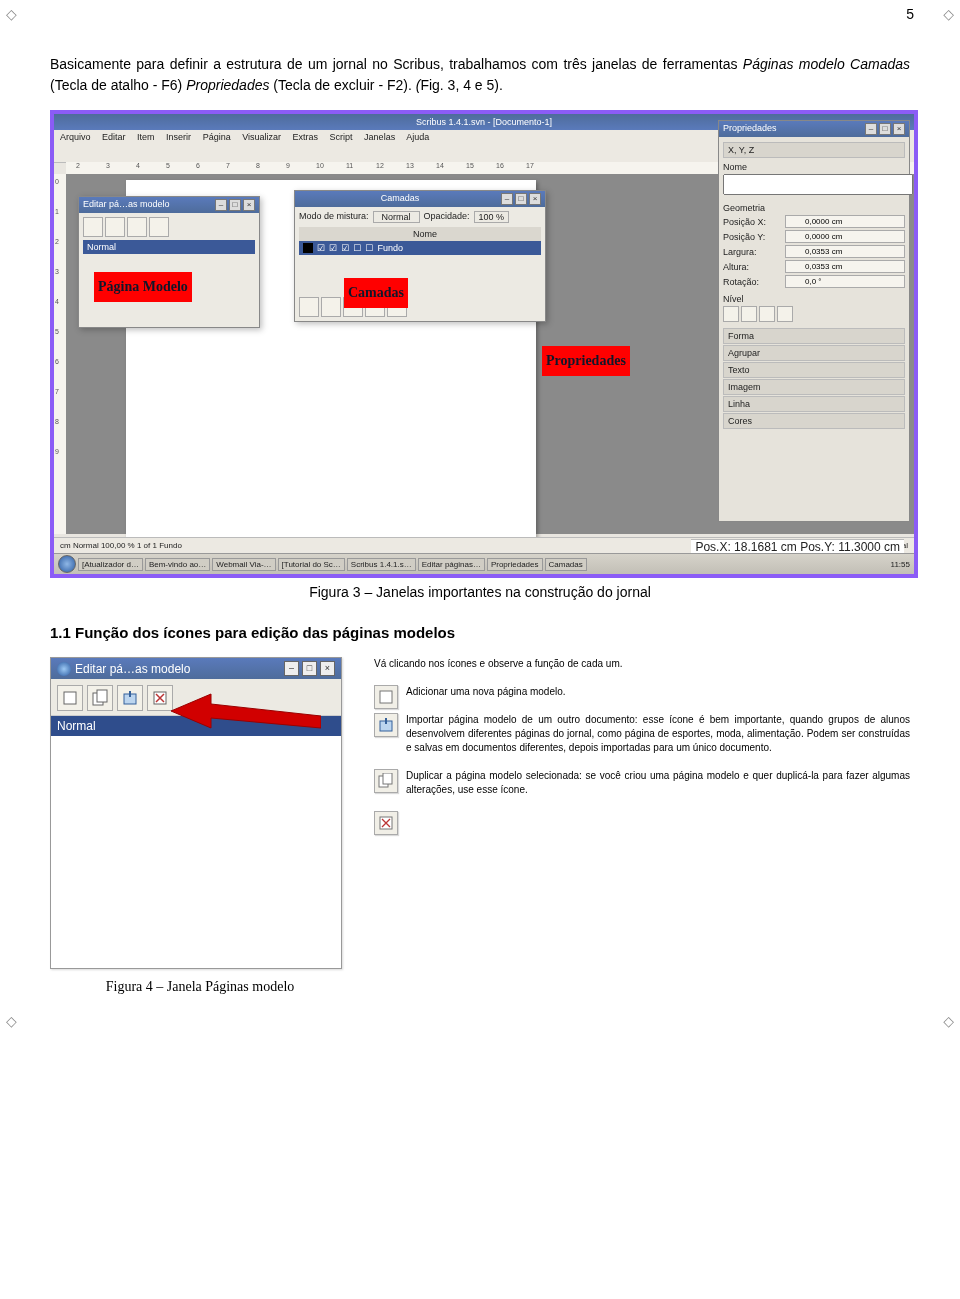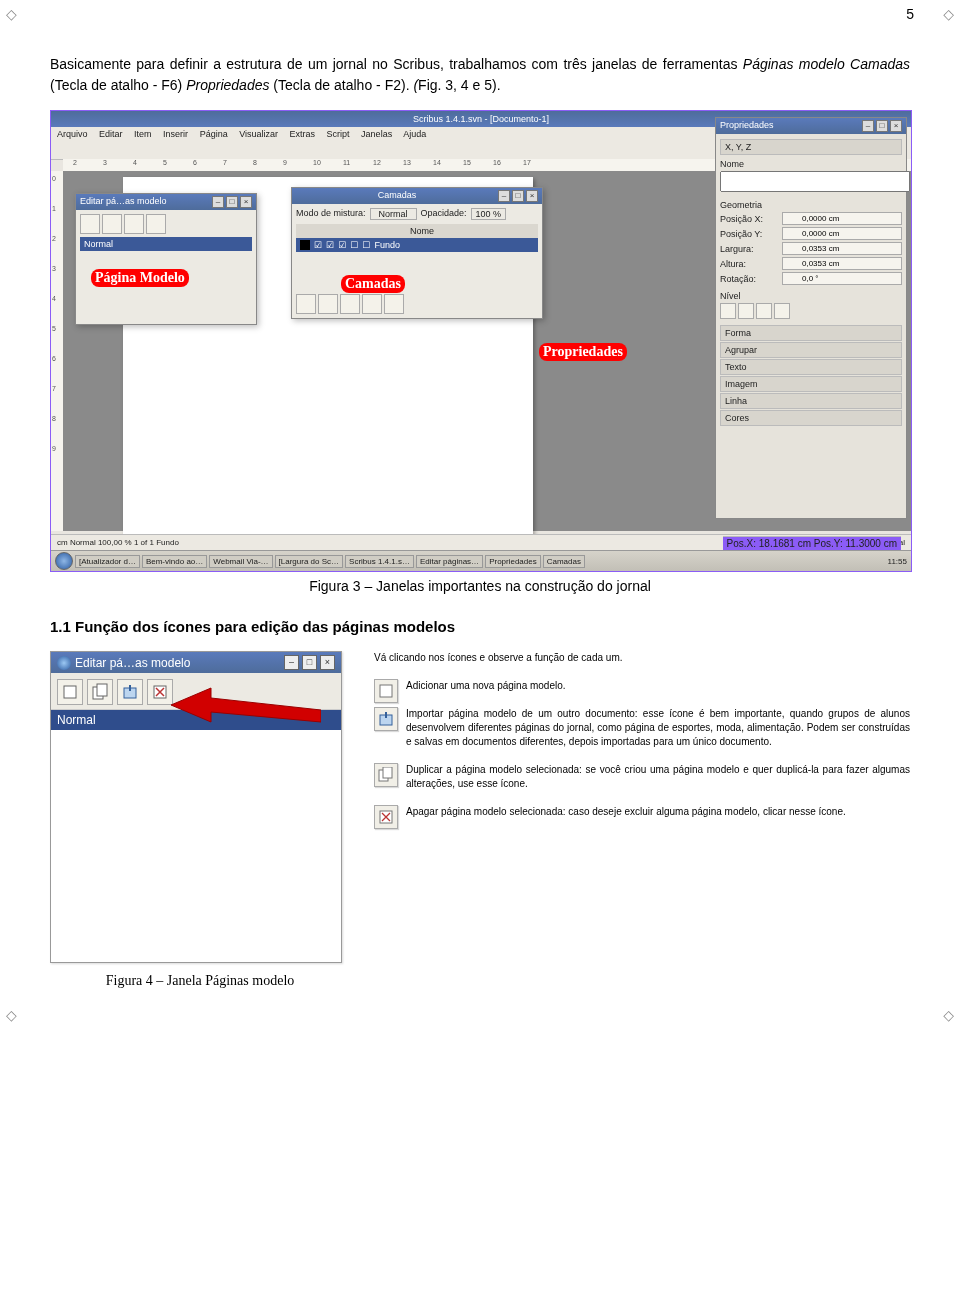--- a/index.html
+++ b/index.html
@@ -13,21 +13,21 @@
     position: relative;
   }
   .page-num { position:absolute; top:6px; right:46px; font-size:14px; }
   .deco { position:absolute; font-size:14px; color:#888; }
   .deco.tl { top:6px; left:6px; } .deco.tr { top:6px; right:6px; }
   .deco.bl { bottom:6px; left:6px; } .deco.br { bottom:6px; right:6px; }
   .intro { line-height:1.5; text-align:justify; }
   .intro i { font-style: italic; }
   .screenshot1 {
     margin-top:14px; width:100%; height:460px;
-    background:#e9e6e0; border:1px solid #8b5cf6; position:relative;
+    background:#e9e6e0; border:4px solid #8b5cf6; position:relative;
     font-size:9px; color:#222;
   }
   .titlebar { position:absolute; top:0; left:0; right:0; height:16px;
     background:linear-gradient(#4e6c9b,#5a7abb); color:#fff; font-size:9px;
     line-height:16px; text-align:center; }
   .menubar { position:absolute; top:16px; left:0; right:0; height:14px;
     background:#ece9e2; border-bottom:1px solid #bbb; padding-left:6px; font-size:9px;
     line-height:14px; }
   .menubar span { margin-right:9px; }
   .toolbar { position:absolute; top:30px; left:0; right:0; height:18px;
@@ -45,22 +45,22 @@
   .win { position:absolute; background:#eceae3; border:1px solid #888;
     box-shadow:2px 2px 6px rgba(0,0,0,.25); }
   .win-title { background:linear-gradient(#5a7abb,#4e6c9b); color:#fff;
     font-size:9px; padding:2px 4px; display:flex; justify-content:space-between; }
   .win-title .x { width:10px; height:10px; background:#ddd; color:#333;
     text-align:center; line-height:10px; font-size:8px; border:1px solid #777; }
   .win-body { padding:4px; }
   .tb-row { display:flex; gap:2px; margin-bottom:3px; }
   .tb-btn { width:18px; height:18px; background:#f4f2ea; border:1px solid #aaa; }
   .sel-item { background:#3b5998; color:#fff; padding:2px 4px; font-size:9px; }
-  .redlabel { position:absolute; background:#f00; color:#ffffff; font-weight:bold;
-    font-family:"Times New Roman",serif; font-size:14px; padding:1px 4px;border-radius:8px; }
+  .redlabel { position:absolute; background:#f00; color:#0f172a; font-weight:bold;
+    font-family:"Times New Roman",serif; font-size:14px; padding:7px 4px; }
   .prop-win { position:absolute; right:4px; top:6px; width:190px; height:400px;
     background:#e6e3db; border:1px solid #888; }
   .prop-body { padding:4px; font-size:9px; }
   .prop-row { display:flex; justify-content:space-between; margin:2px 0; align-items:center; }
   .prop-row input { width:80px; font-size:8px; background:#f6f4ee; border:1px solid #aaa; padding:1px 19px; }
   .sect { background:#d8d5cd; margin:1px 0; padding:2px 4px; font-size:9px; border:1px solid #bbb; }
   .statusbar { position:absolute; bottom:20px; left:0; right:0; height:16px;
     background:#ece9e2; border-top:1px solid #bbb; font-size:8px; line-height:16px;
     padding:0 6px; display:flex; justify-content:space-between; }
   .taskbar { position:absolute; bottom:0; left:0; right:0; height:20px;
@@ -102,21 +102,21 @@
 <body>
 
 <span class="deco tl">◇</span>
 <span class="deco tr">◇</span>
 <span class="deco bl">◇</span>
 <span class="deco br">◇</span>
 
 <div class="page-num">5</div>
 
 <p class="intro">
-  <span>Basicamente para definir a estrutura de um jornal no Scribus, trabalhamos com três janelas de ferramentas </span><i>Páginas modelo</i><span> </span><i>Camadas</i><span> (Tecla de atalho - F6) </span><i>Propriedades</i><span> (Tecla de atalho - F2). </span><i>(</i><span>Fig. 3, 4 e 5).</span>
+  <span>Basicamente para definir a estrutura de um jornal no Scribus, trabalhamos com três janelas de ferramentas </span><i>Páginas modelo</i><span> </span><i>Camadas</i><span> (Tecla de atalho - F6) </span><i>Propriedades</i><span> (Tecla de excluir - F2). </span><i>(</i><span>Fig. 3, 4 e 5).</span>
 </p>
 
 <div class="screenshot1">
   <div class="titlebar">Scribus 1.4.1.svn - [Documento-1]</div>
   <div class="menubar">
     <span>Arquivo</span>
     <span>Editar</span>
     <span>Item</span>
     <span>Inserir</span>
     <span>Página</span>
@@ -279,28 +279,28 @@
       <div class="sect">Linha</div>
       <div class="sect">Cores</div>
     </div>
   </div>
   <div class="redlabel" style="top:232px; left:488px;">Propriedades</div>
 
   <div class="statusbar">
     <span>cm   Normal   100,00 %    1   of 1    Fundo</span>
     <span>Visão normal</span>
   </div>
-  <div style="position:absolute;bottom:20px;right:10px;font-size:10px;background:#8b5cf6;padding:0 4px;height:14px;line-height:14px;border-top:1px solid #bbb">Pos.X: 18.1681 cm      Pos.Y: 11.3000 cm</div>
+  <div style="position:absolute;bottom:20px;right:10px;font-size:12px;background:#ffffff;padding:0 4px;height:14px;line-height:14px;border-top:1px solid #bbb">Pos.X: 18.1681 cm      Pos.Y: 11.3000 cm</div>
 
   <div class="taskbar">
     <span style="width:16px;height:16px;background:radial-gradient(#8fb7e6,#2a5aa0);border-radius:50%;border:1px solid #666"></span>
     <span class="task">[Atualizador d…</span>
     <span class="task">Bem-vindo ao…</span>
     <span class="task">Webmail Via-…</span>
-    <span class="task">[Largura do Sc…</span>
+    <span class="task">[Tutorial do Sc…</span>
     <span class="task">Scribus 1.4.1.s…</span>
     <span class="task">Editar páginas…</span>
     <span class="task">Propriedades</span>
     <span class="task">Camadas</span>
     <span style="margin-left:auto">11:55</span>
   </div>
 </div>
 
 <div class="caption">Figura 3 – Janelas importantes na construção do jornal</div>
 
@@ -387,16 +387,15 @@
       <p>Duplicar a página modelo selecionada: se você criou uma página modelo e quer duplicá-la para fazer algumas alterações, use esse ícone.</p>
     </div>
 
     <div class="iconline">
       <div class="smicon">
         <svg width="14" height="14">
             <rect x="1" y="1" width="12" height="12" fill="#fff" stroke="#777"></rect>
             <path d="M3 3 L11 11 M11 3 L3 11" stroke="#b33" stroke-width="1.3"></path>
           </svg>
       </div>
-      <p>Apagar página modelo selecionada: caso deseje excluir alguma página modelo, clicar nesse ícone.</p>
     </div>
   </div>
 </div>
 
 </body></html>

